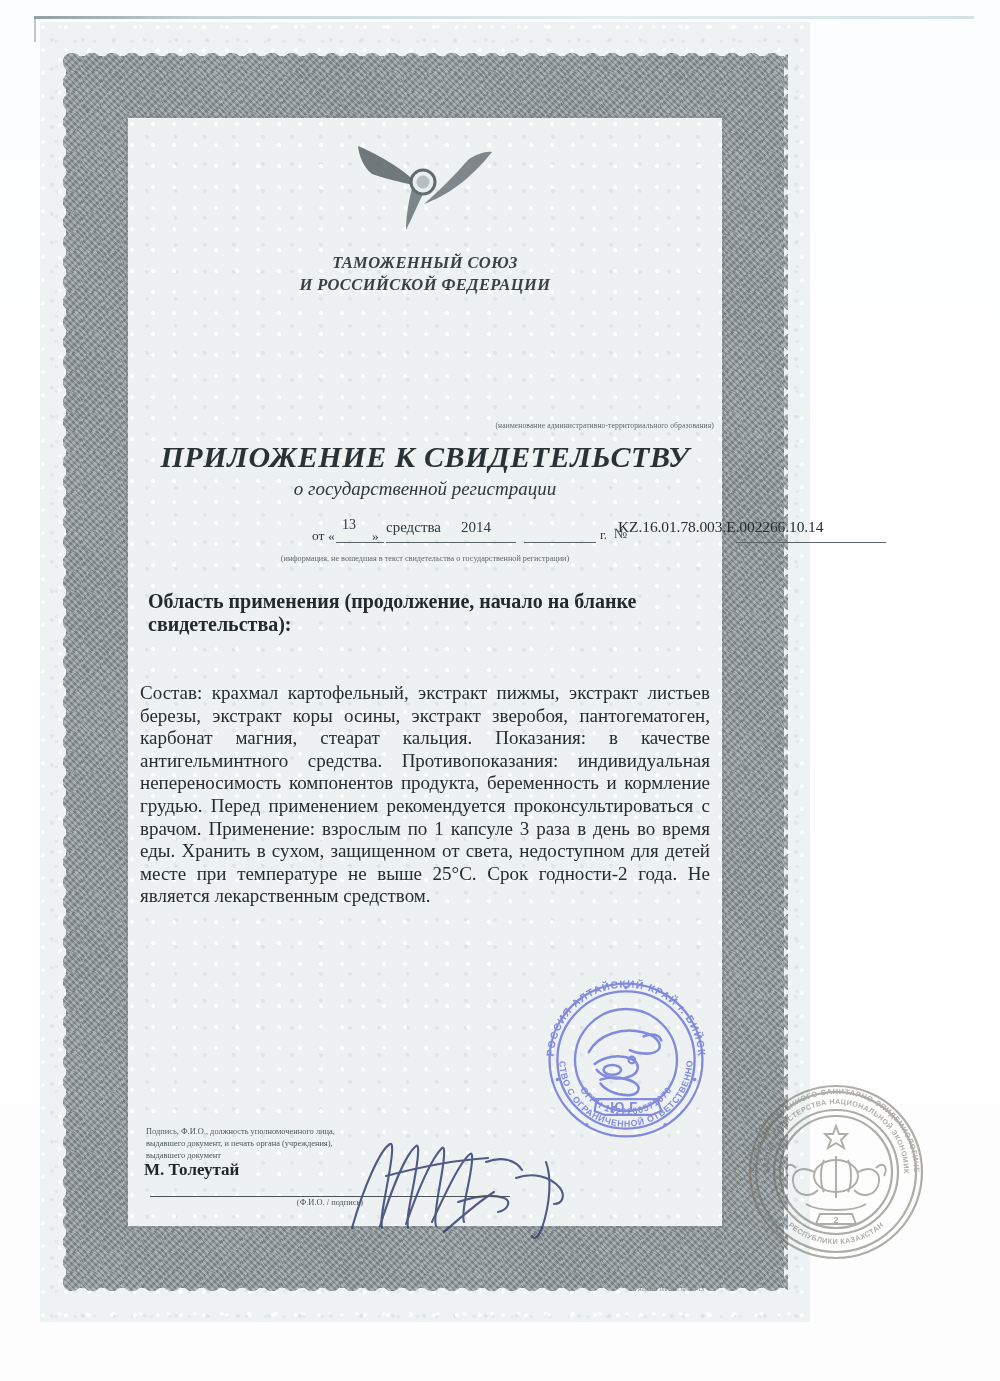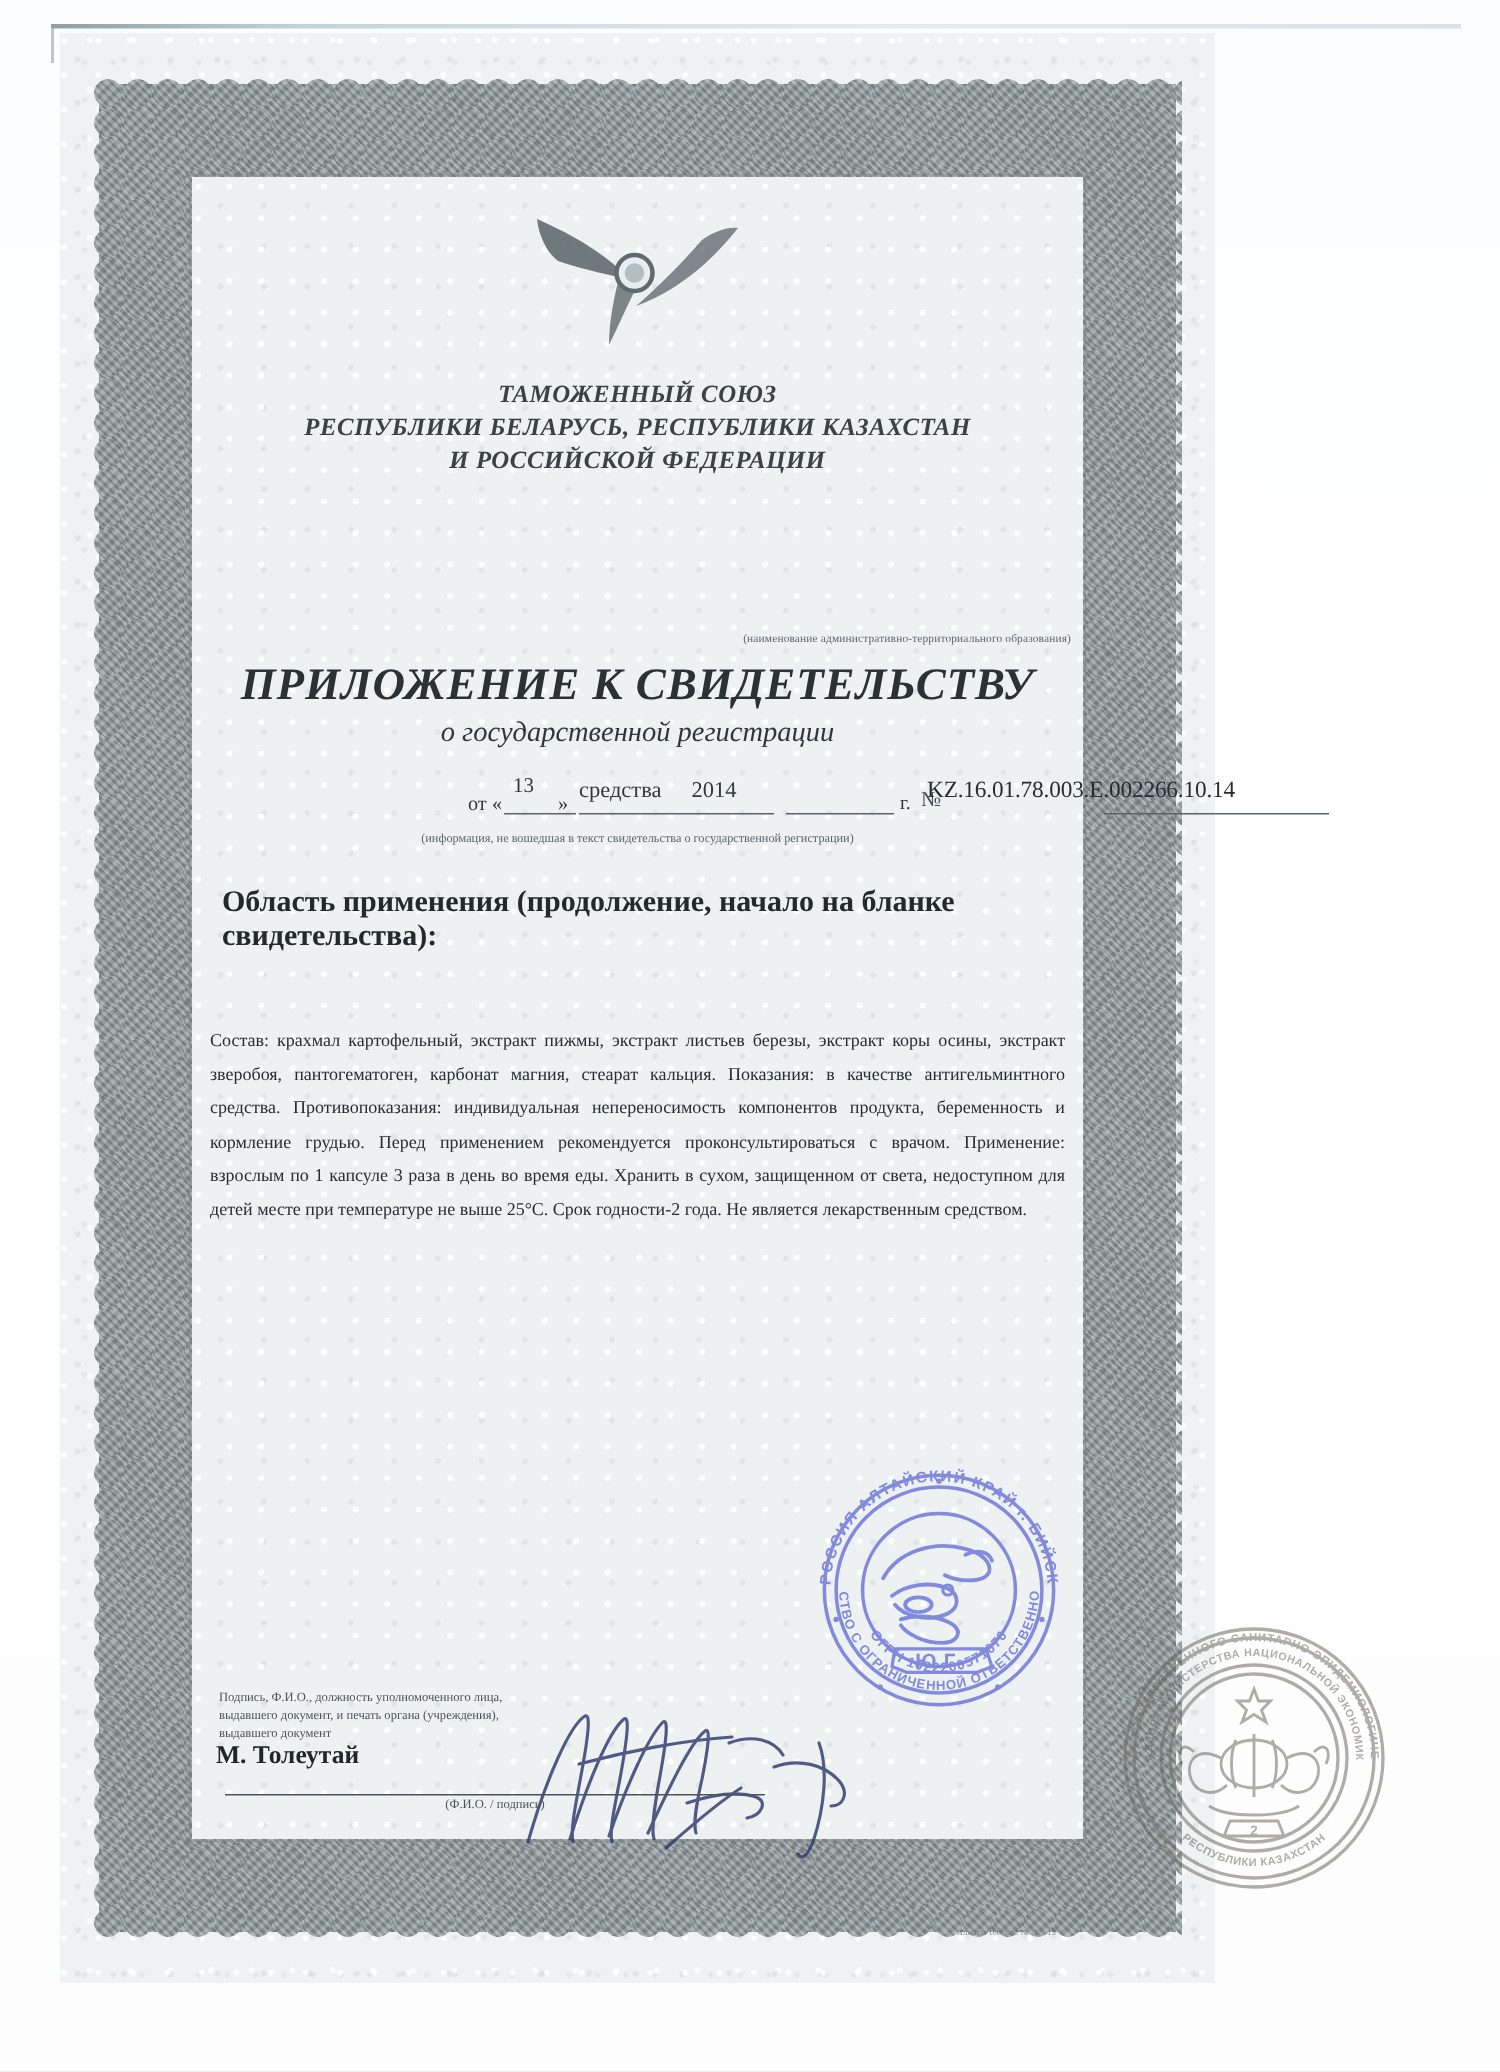--- a/index.html
+++ b/index.html
@@ -185,21 +185,21 @@
   .scope-head {
     position: absolute; left: 12px; right: 8px; top: 466px;
     font-weight: bold; font-size: 20px; color: #232a2e;
   }
   .scope-sub {
     position: absolute; left: 6px; right: 8px; top: 488px;
     font-size: 15.5px; color: #262d31;
   }
   .body-block {
     position: absolute; left: 4px; right: 4px; top: 558px;
-    font-size: 12px; line-height: 22.6px;
+    font-size: 19px; line-height: 22.6px;
     text-align: justify;
     color: #262d31;
   }
   .body-block p { margin: 0; text-indent: 0; }
 
   
   .blue-stamp {
     position: absolute; left: 392px; top: 838px;
     width: 196px; height: 196px;
     opacity: .82;
@@ -276,21 +276,20 @@
           <path d="M8 12 C40 26 58 40 70 52 C58 50 40 46 22 40 C14 34 9 22 8 12 Z" fill="#4e585c" opacity=".9"></path>
           <path d="M142 18 C120 46 96 62 74 70 C88 58 104 42 118 26 C126 20 136 17 142 18 Z" fill="#5a6468" opacity=".85"></path>
           <path d="M62 54 C58 70 56 84 56 96 C62 84 68 70 74 58 Z" fill="#4e585c" opacity=".8"></path>
           <circle cx="73" cy="48" r="12" fill="#e8eef0" stroke="#4e585c" stroke-width="3"></circle>
           <circle cx="73" cy="48" r="6.5" fill="#9aa6aa" opacity=".75"></circle>
         </svg>
       </div>
 
       <div class="org-title">
         <div>ТАМОЖЕННЫЙ СОЮЗ</div>
-        <div>РЕСПУБЛИКИ БЕЛАРУСЬ, РЕСПУБЛИКИ КАЗАХСТАН</div>
         <div>И РОССИЙСКОЙ ФЕДЕРАЦИИ</div>
       </div>
 
       <div class="admin-caption">(наименование административно-территориального образования)</div>
 
       <div class="doc-title">ПРИЛОЖЕНИЕ К СВИДЕТЕЛЬСТВУ</div>
       <div class="doc-subtitle">о государственной регистрации</div>
 
       <div class="dateline">
         <span class="dl-ot">от</span>

